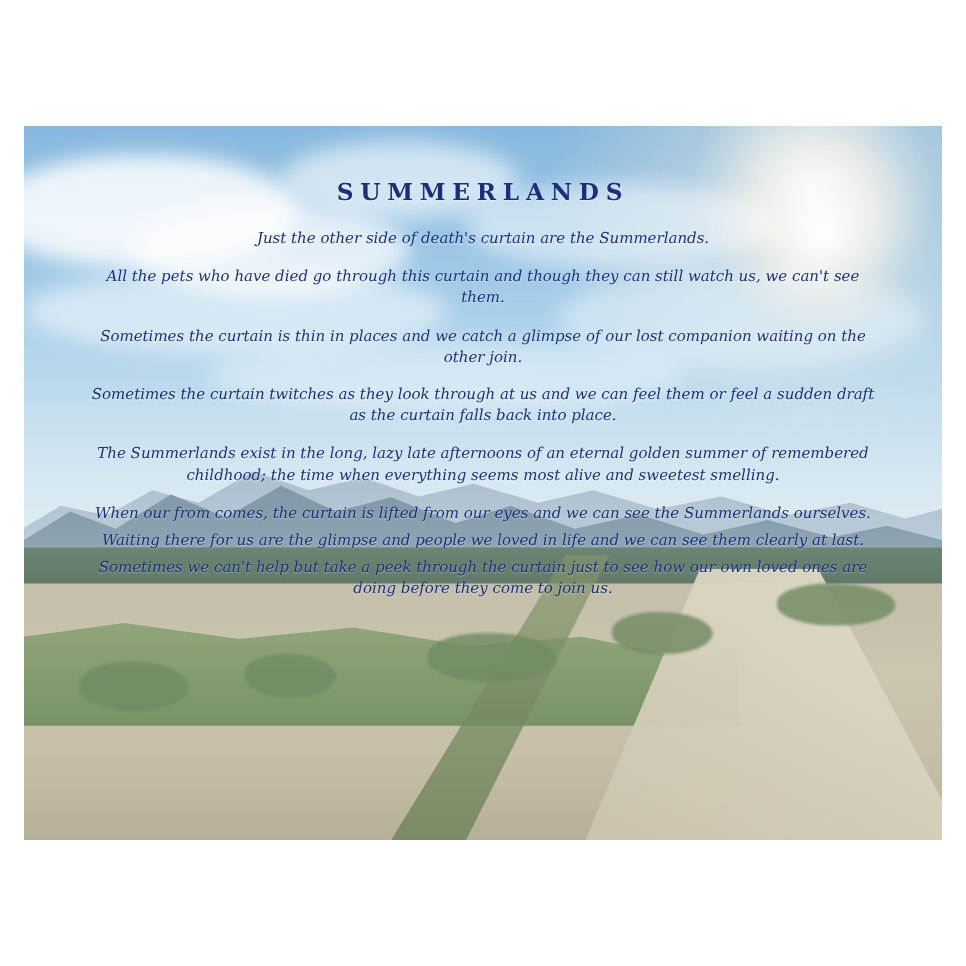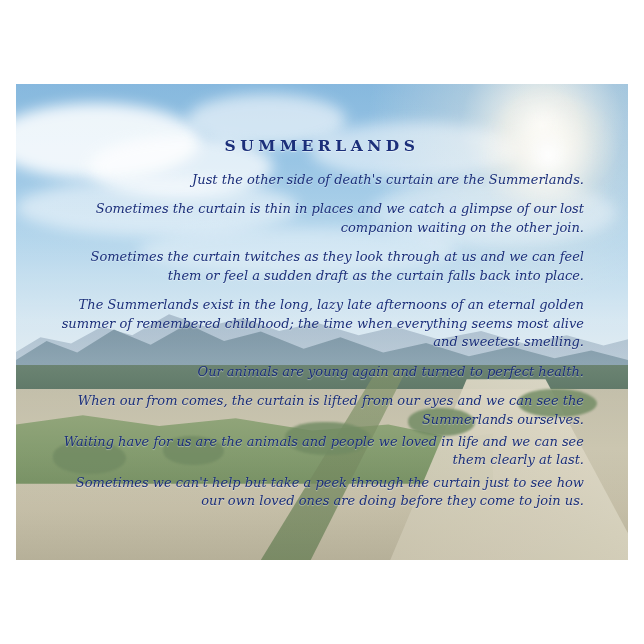--- a/index.html
+++ b/index.html
@@ -156,42 +156,41 @@
     left: 0; top: 0; width: 100%; height: 100%;
     background: linear-gradient(to bottom, rgba(255,255,255,0.06) 0%, rgba(255,255,255,0.18) 40%, rgba(255,255,255,0.10) 100%);
     pointer-events: none;
   }
 
   
   #poem {
     position: absolute;
     left: 0; top: 0;
     width: 100%; height: 100%;
-    padding: 52px 44px 0 44px;
+    padding: 34px 44px 0 44px;
     box-sizing: border-box;
     color: #1b2f7a;
     font-family: "DejaVu Serif", "Liberation Serif", serif;
     font-style: italic;
     text-align: center;
   }
   #poem-title {
     font-style: normal;
     font-weight: bold;
     letter-spacing: 4.5px;
     font-size: 15.5px;
     color: #1b2f7a;
     margin: 0 0 16px 0;
     text-shadow: 0 1px 1px rgba(255,255,255,0.55);
   }
   .stanza {
-    font-size: 13px;
+    font-size: 10px;
     line-height: 1.42;
     margin: 0 0 11px 0;
     text-shadow: 0 1px 1px rgba(255,255,255,0.45);
-    text-align: right;
   }
   .stanza.tight { margin-bottom: 4px; }
 </style>
 </head>
 <body>
 
 <div id="poster-frame">
 
   <div id="poster">
 
@@ -219,24 +218,24 @@
     <div class="shrub s2"></div>
     <div class="shrub s3"></div>
     <div class="shrub s4"></div>
     <div class="shrub s5"></div>
     <div class="wash"></div>
 
     <div id="poem">
       <div id="poem-title">SUMMERLANDS</div>
 
       <p class="stanza">Just the other side of death's curtain are the Summerlands.</p>
+      <p class="stanza">All the pets who have died go through this curtain and though they can still watch us, we can't see them.</p>
       <p class="stanza">Sometimes the curtain is thin in places and we catch a glimpse of our lost companion waiting on the other join.</p>
       <p class="stanza">Sometimes the curtain twitches as they look through at us and we can feel them or feel a sudden draft as the curtain falls back into place.</p>
       <p class="stanza">The Summerlands exist in the long, lazy late afternoons of an eternal golden summer of remembered childhood; the time when everything seems most alive and sweetest smelling.</p>
-      <p class="stanza">Our animals are young again and turned to perfect health.</p>
       <p class="stanza tight">When our from comes, the curtain is lifted from our eyes and we can see the Summerlands ourselves.</p>
-      <p class="stanza tight">Waiting have for us are the animals and people we loved in life and we can see them clearly at last.</p>
+      <p class="stanza tight">Waiting there for us are the glimpse and people we loved in life and we can see them clearly at last.</p>
       <p class="stanza">Sometimes we can't help but take a peek through the curtain just to see how our own loved ones are doing before they come to join us.</p>
 
     </div>
 
   </div>
 </div>
 
 </body></html>

